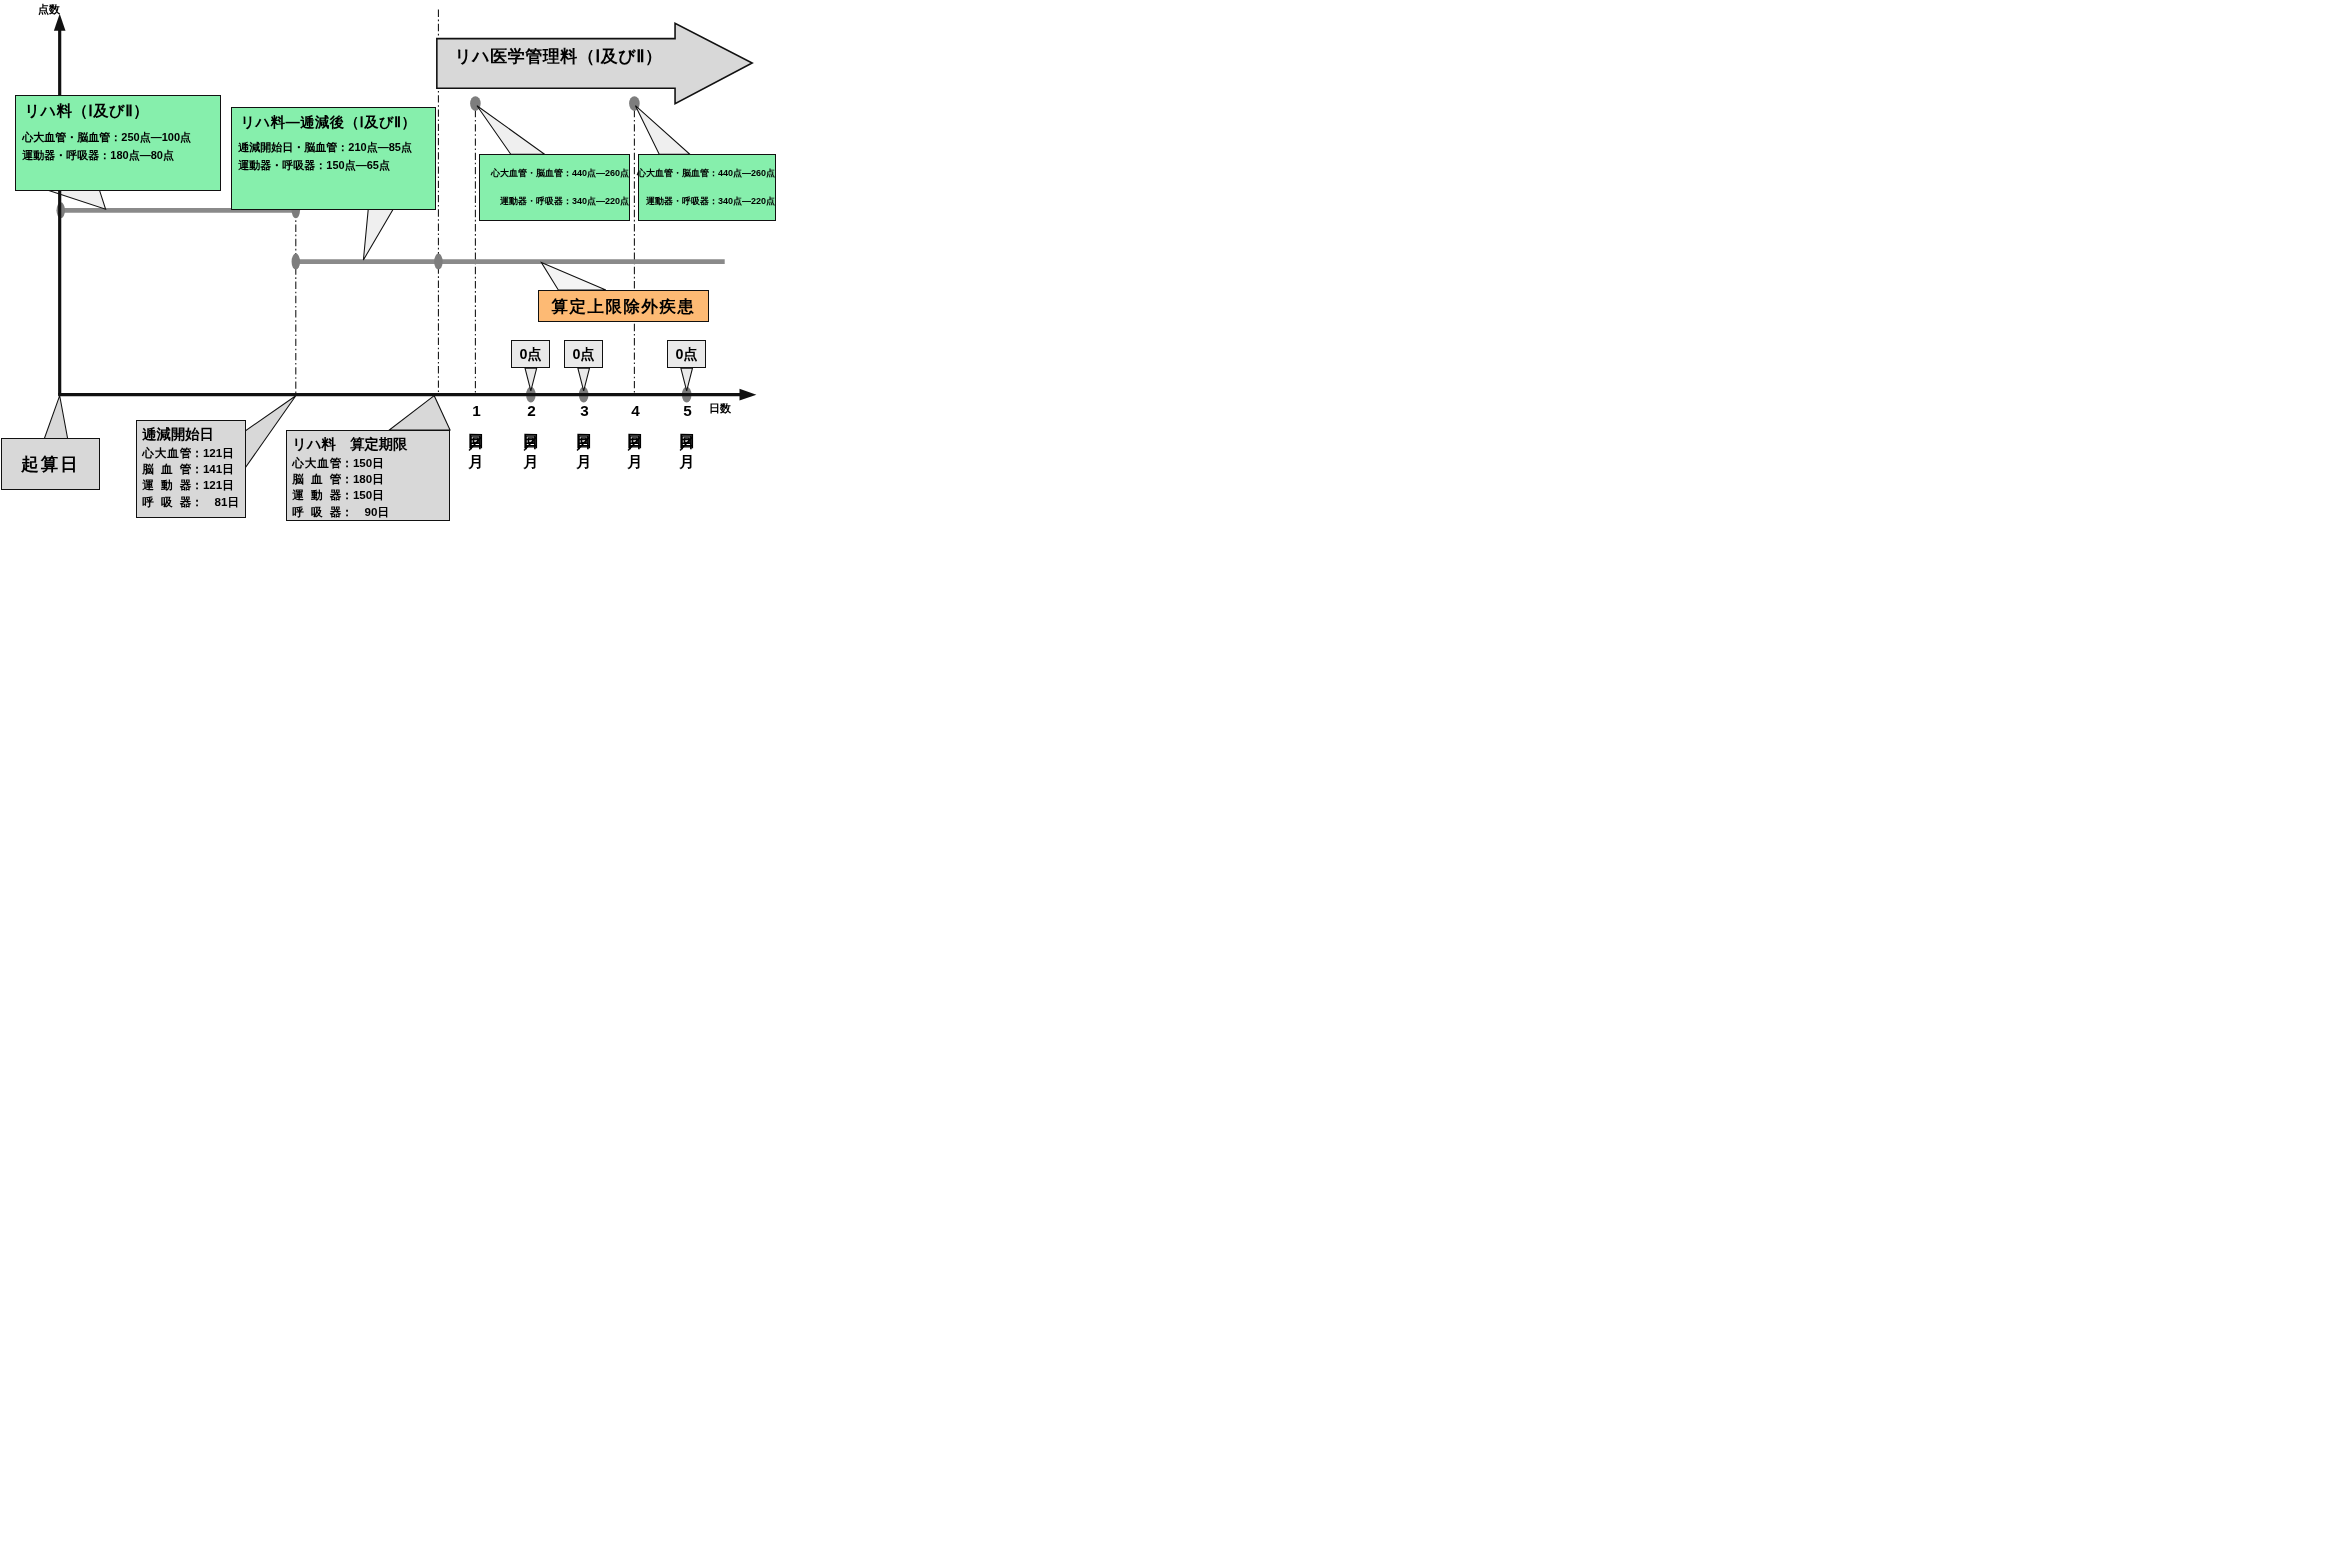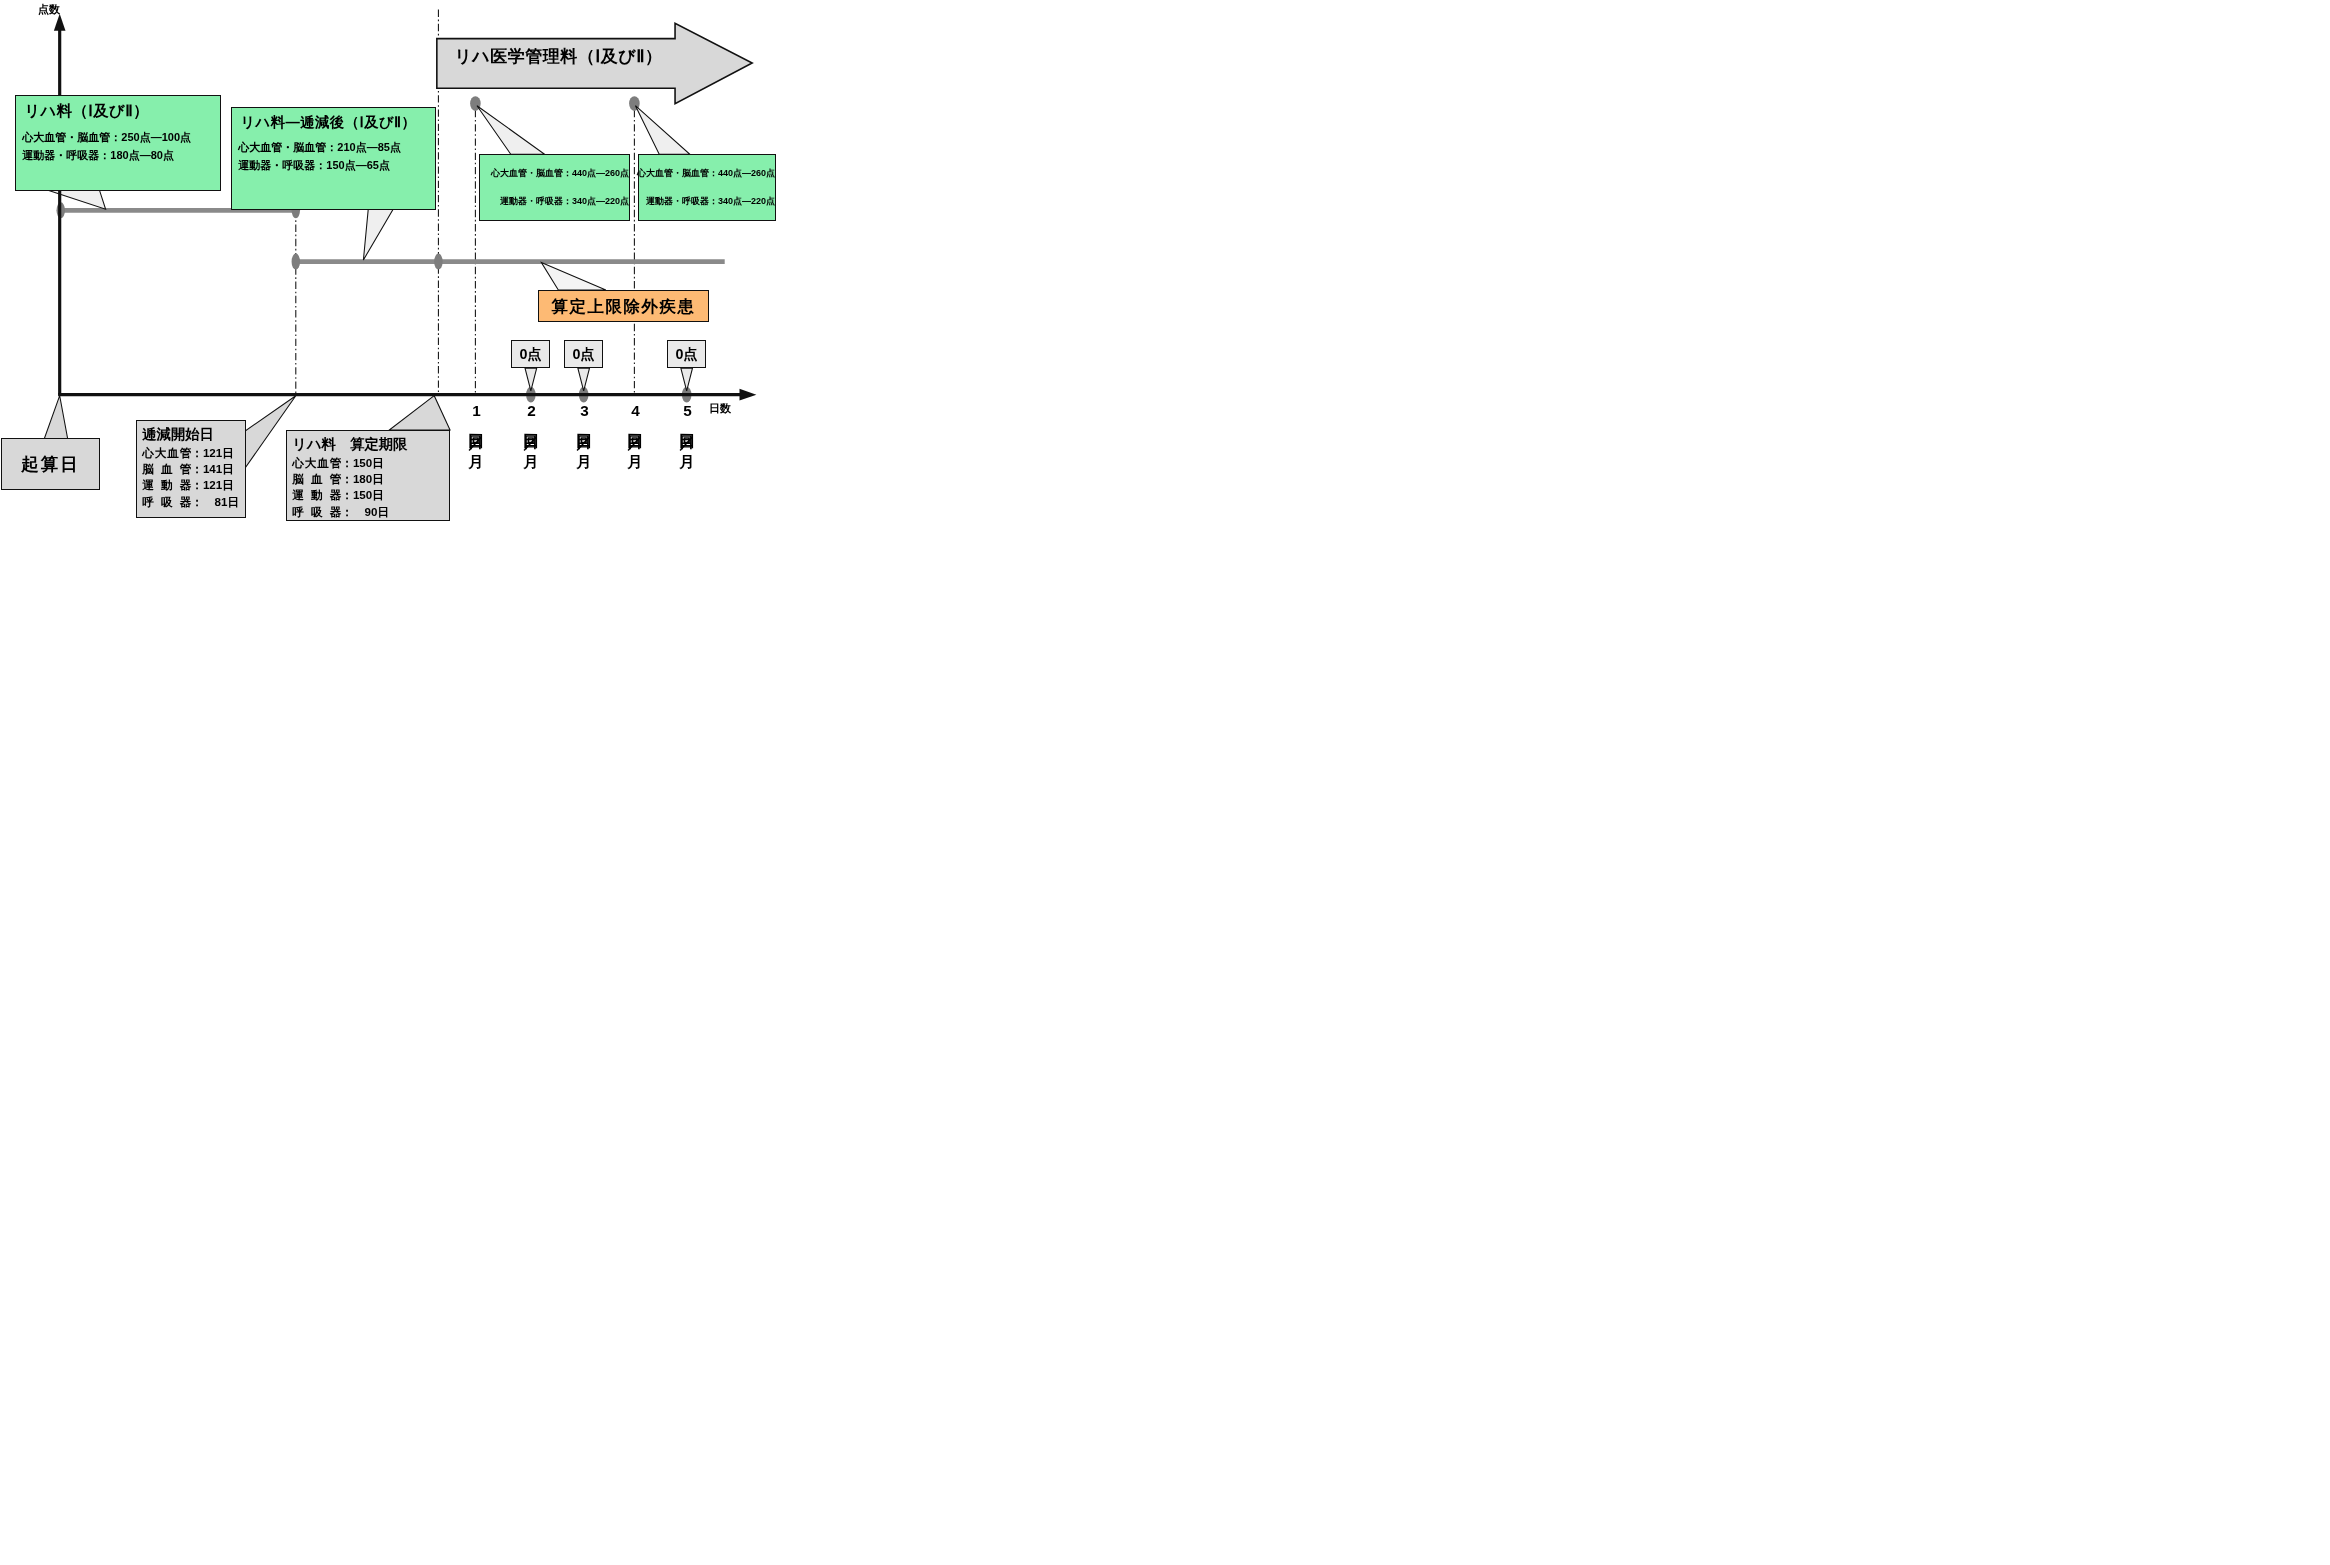--- a/index.html
+++ b/index.html
@@ -91,21 +91,21 @@
   <div class="arrow-label">リハ医学管理料（Ⅰ及びⅡ）</div>
 
   <div class="box bubble" style="left:15px;top:95px;width:206px;height:96px;">
     <div class="riha-title">リハ料（Ⅰ及びⅡ）</div>
     <div class="riha-line">心大血管・脳血管：250点―100点</div>
     <div class="riha-line">運動器・呼吸器：180点―80点</div>
   </div>
 
   <div class="box bubble" style="left:231px;top:107px;width:205px;height:103px;">
     <div class="riha-title" style="font-size:14.3px;">リハ料―逓減後（Ⅰ及びⅡ）</div>
-    <div class="riha-line">心大血管・脳血管：210点―85点</div>
+    <div class="riha-line">逓減開始日・脳血管：210点―85点</div>
     <div class="riha-line">運動器・呼吸器：150点―65点</div>
   </div>
 
   <div class="box bubble kanri" style="left:479px;top:154px;width:151px;height:67px;">
     <div class="kanri-line">心大血管・脳血管：440点―260点</div>
     <div class="kanri-line">運動器・呼吸器：340点―220点</div>
   </div>
 
   <div class="box bubble kanri" style="left:638px;top:154px;width:138px;height:67px;">
     <div class="kanri-line">心大血管・脳血管：440点―260点</div>

